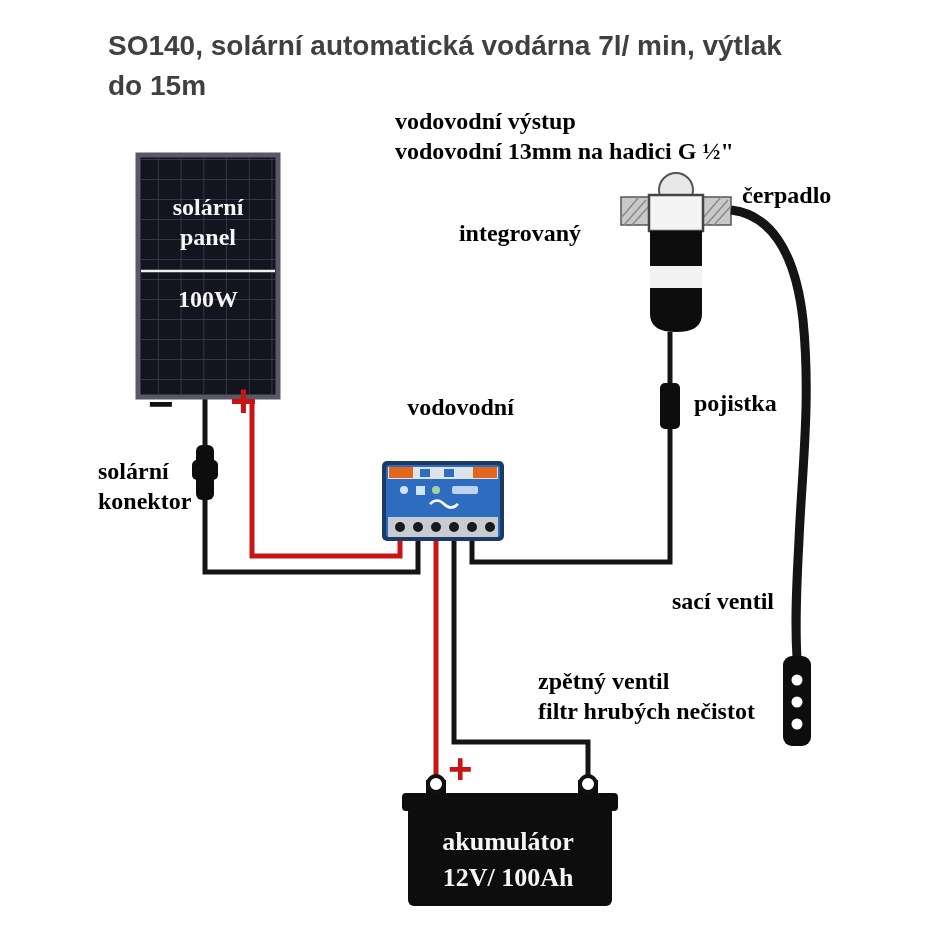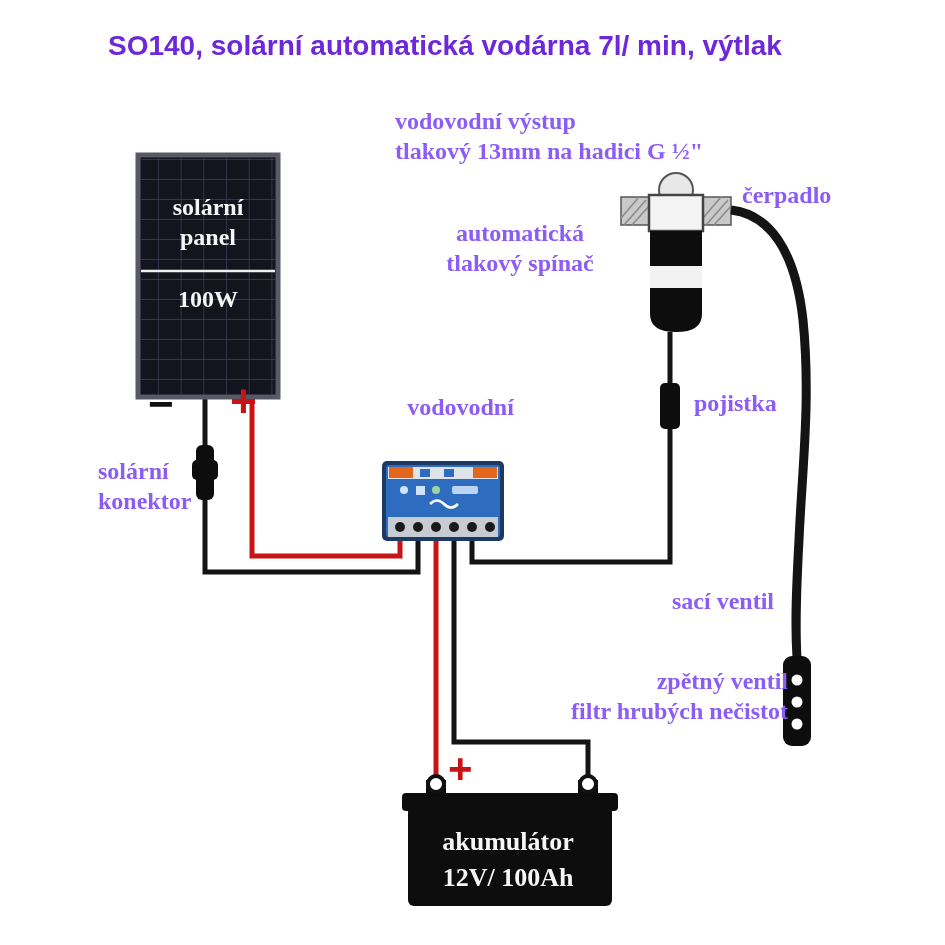--- a/index.html
+++ b/index.html
@@ -11,25 +11,25 @@
     --regulator_blue:#2e6cc0;
     --regulator_orange:#e2661c;
   }
   html,body{margin:0;padding:0;background:#ffffff;}
   .canvas{
     position:relative;width:945px;height:945px;background:#ffffff;overflow:hidden;
     font-family:"Liberation Serif", serif;color:#0a0a0a;
   }
   .art{position:absolute;left:0;top:0;}
   .lbl{position:absolute;font-family:"Liberation Serif", serif;font-size:24px;font-weight:700;
-       color:#8b5cf6;white-space:nowrap;line-height:30px;}
+       color:#000000;white-space:nowrap;line-height:30px;}
   .title{position:absolute;left:108px;top:26px;font-family:"Liberation Sans", sans-serif;
-         font-weight:700;font-size:28px;line-height:40px;color:#6d28d9;}
+         font-weight:700;font-size:28px;line-height:40px;color:#404040;}
   .center{text-align:center;white-space:normal;}
-  .right{text-align:right;}
+  .right{}
   .white{color:#f5f5f5;}
   .sym{position:absolute;font-family:"Liberation Sans", sans-serif;font-weight:700;line-height:1;}
   .sym.red{color:var(--wire_red);}
   .w-red{stroke:var(--wire_red);}
   .w-blk{stroke:var(--wire_black);}
   .f-blk{fill:var(--ink);}
   .f-panel{fill:var(--panel_dark);}
   .f-blue{fill:var(--regulator_blue);}
   .f-orange{fill:var(--regulator_orange);}
   .grid-line{stroke:var(--panel_grid);}
@@ -118,32 +118,32 @@
       <rect class="f-blk" x="578" y="780" width="20" height="18"></rect>
       <rect class="f-blk" x="402" y="793" width="216" height="18" rx="4"></rect>
       <rect class="f-blk" x="408" y="806" width="204" height="100" rx="6"></rect>
       <circle cx="436" cy="784" r="8" fill="#ffffff" stroke="#111" stroke-width="4"></circle>
       <circle cx="588" cy="784" r="8" fill="#ffffff" stroke="#111" stroke-width="4"></circle>
     </g>
   </svg>
 
   <div class="title">
     <div>SO140, solární automatická vodárna 7l/ min, výtlak</div>
+    <div>do 15m</div>
   </div>
 
   <div class="lbl" style="left:395px;top:106px;">
     <div>vodovodní výstup</div>
-    <div>tlakový 13mm na hadici G ½"</div>
+    <div>vodovodní 13mm na hadici G ½"</div>
   </div>
 
   <div class="lbl" style="left:742px;top:180px;">čerpadlo</div>
 
   <div class="lbl center" style="left:430px;top:218px;width:180px;">
-    <div>automatická</div>
-    <div>tlakový spínač</div>
+    <div>integrovaný</div>
   </div>
 
   <div class="lbl center" style="left:358px;top:392px;width:205px;">
     <div>vodovodní</div>
   </div>
 
   <div class="lbl" style="left:98px;top:456px;">
     <div>solární</div>
     <div>konektor</div>
   </div>

